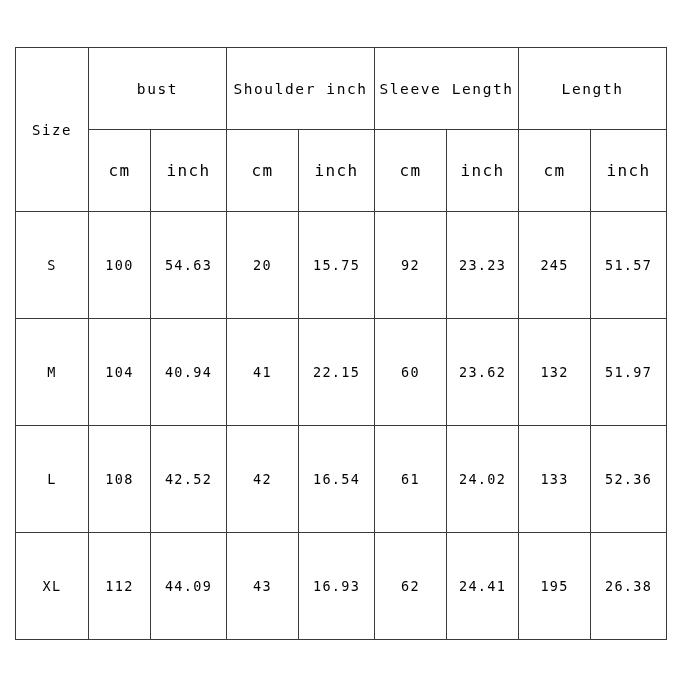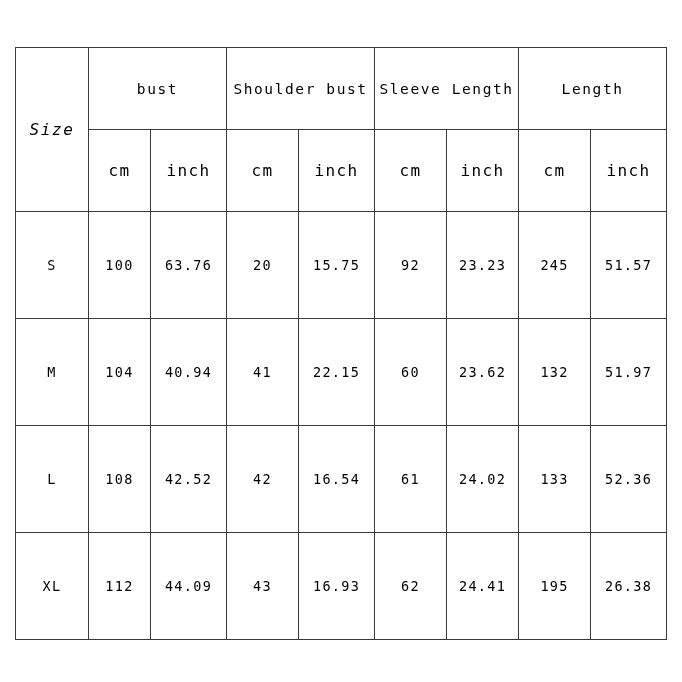--- a/index.html
+++ b/index.html
@@ -46,24 +46,23 @@
     border: 1px solid #4a4a4a;
   }
 
   .grp-head {
     font-size: 14.5px;
     letter-spacing: 1.6px;
     height: 81px;
   }
 
   .size-head {
-    font-size: 16px;
+    font-size: 14px;
     letter-spacing: 1.6px;
     width: 73px;
-    font-style: italic;
   }
 
   .unit-head {
     font-size: 16px;
     letter-spacing: 1.4px;
     height: 81px;
   }
 
   .data-cell {
     font-size: 13.5px;
@@ -100,40 +99,40 @@
         <col class="c-inch2">
       <col class="c-cm3">
         <col class="c-inch3">
       <col class="c-cm4">
         <col class="c-inch4">
     </colgroup>
     <thead>
       <tr>
         <th class="size-head" rowspan="2">Size</th>
         <th class="grp-head" colspan="2">bust</th>
-        <th class="grp-head" colspan="2">Shoulder bust</th>
+        <th class="grp-head" colspan="2">Shoulder inch</th>
         <th class="grp-head" colspan="2">Sleeve Length</th>
         <th class="grp-head" colspan="2">Length</th>
       </tr>
       <tr>
         <th class="unit-head">cm</th>
         <th class="unit-head">inch</th>
         <th class="unit-head">cm</th>
         <th class="unit-head">inch</th>
         <th class="unit-head">cm</th>
         <th class="unit-head">inch</th>
         <th class="unit-head">cm</th>
         <th class="unit-head">inch</th>
       </tr>
     </thead>
     <tbody>
       <tr>
         <td class="size-cell">S</td>
         <td class="data-cell">100</td>
-        <td class="data-cell">63.76</td>
+        <td class="data-cell">54.63</td>
         <td class="data-cell">20</td>
         <td class="data-cell">15.75</td>
         <td class="data-cell">92</td>
         <td class="data-cell">23.23</td>
         <td class="data-cell">245</td>
         <td class="data-cell">51.57</td>
       </tr>
       <tr>
         <td class="size-cell">M</td>
         <td class="data-cell">104</td>

